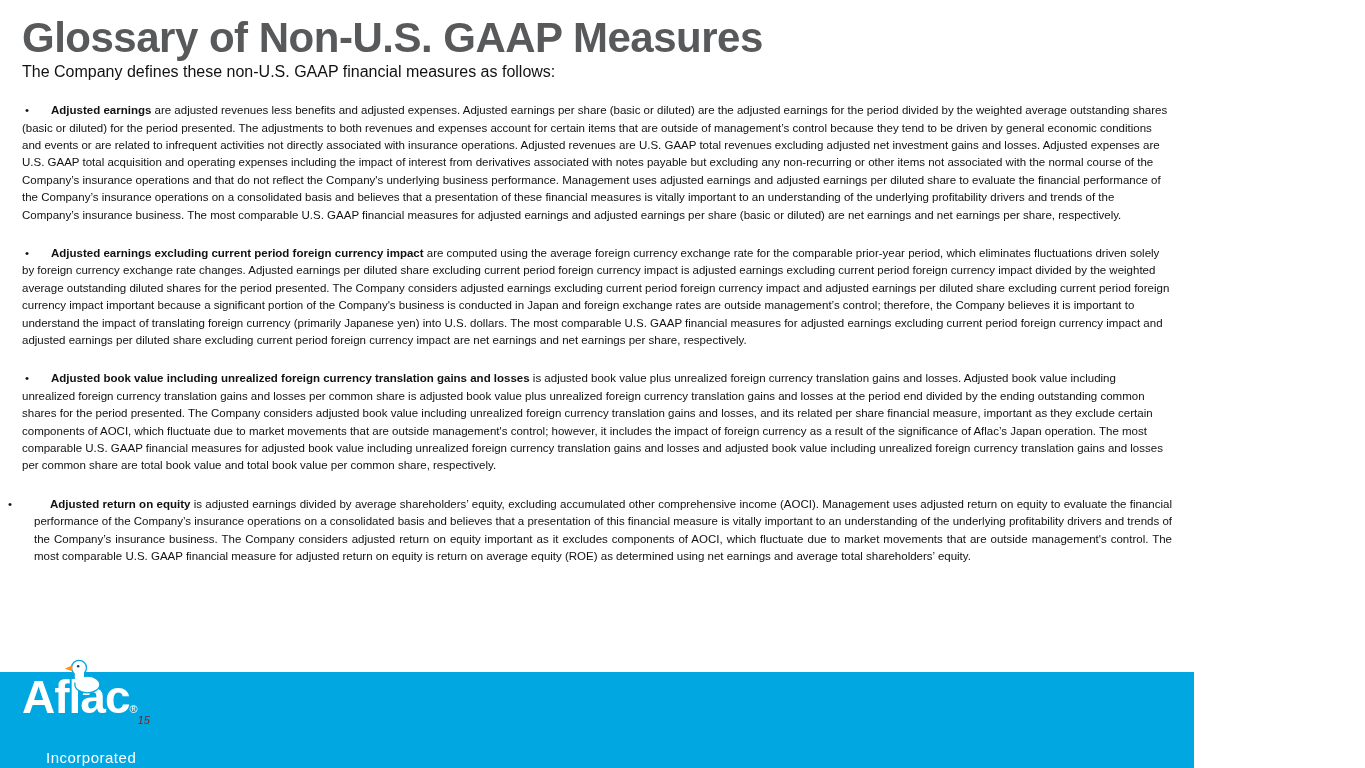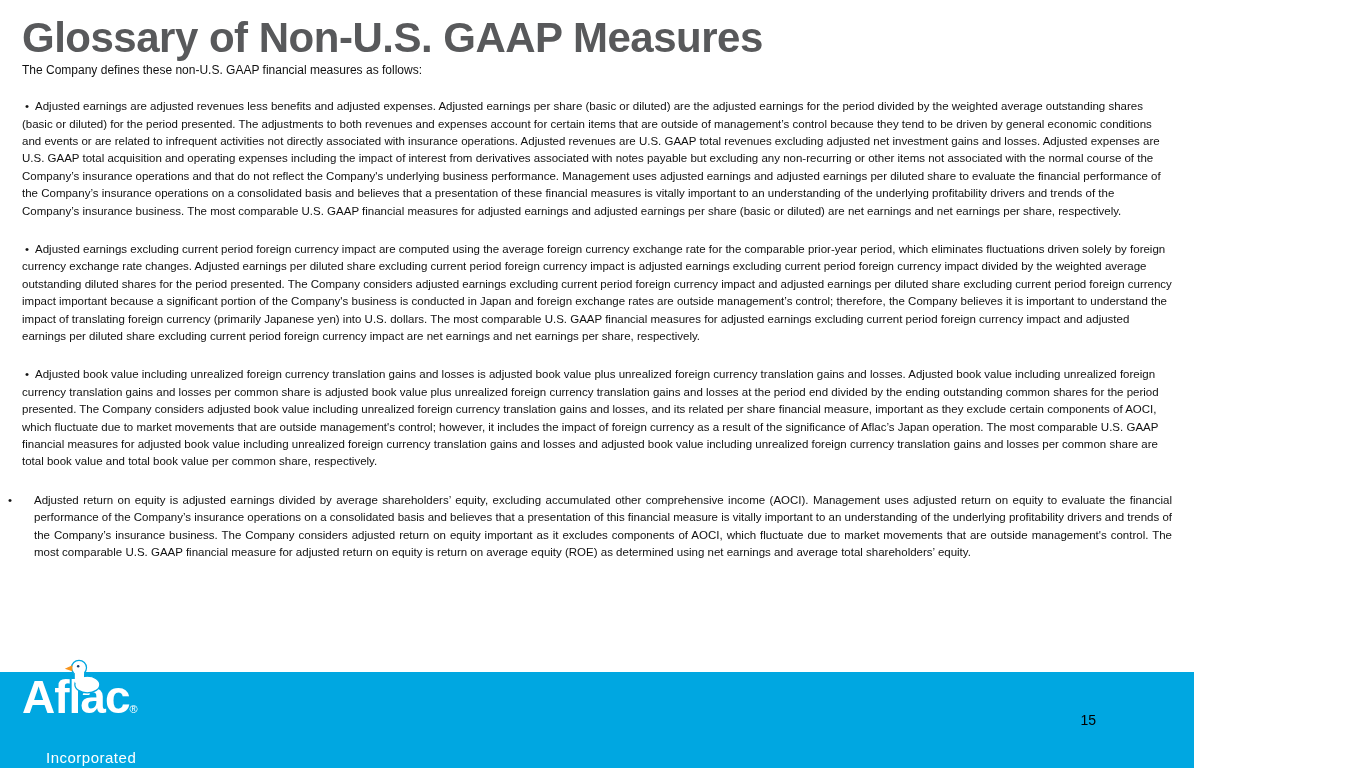--- a/index.html
+++ b/index.html
@@ -18,59 +18,58 @@
     padding:16px 22px 0 22px;
   }
   h1.title {
     font-size:42px;
     font-weight:bold;
     color:#58595b;
     letter-spacing:-0.5px;
     line-height:1.05;
   }
   .intro {
-    font-size:12px;
+    font-size:16px;
     color:#111111;
     margin-top:3px;
   }
   .para {
     font-size:11.5px;
     line-height:17.4px;
     color:#111111;
     margin-top:21px;
   }
   .para:first-of-type { margin-top:30px; }
   .marker {
     display:inline-block;
     padding:0 6px 0 3px;
     font-size:11.5px;
     color:#111111;
   }
-  .term { font-weight:normal; }
+  .term { font-weight:bold;margin-left:16px; }
   
   .para.hanging {
     display:flex;
     margin-left:-14px;
     text-align:justify;
   }
   .para.hanging .marker {
     flex:0 0 26px;
     padding:0;
     text-align:left;
   }
   .para.hanging .body { flex:1; }
 
   .footer {
     position:absolute;
     left:0; right:0; bottom:0;
     height:96px;
     background:#00a7e1;
     display:flex;
     align-items:center;
-    justify-content:space-between;
     padding:0 98px 0 22px;
   }
   .logo { color:#ffffff; }
   .logo-main {
     position:relative;
     display:inline-block;
     font-size:46px;
     font-weight:bold;
     letter-spacing:-1px;
     line-height:44px;
@@ -88,22 +87,23 @@
     letter-spacing:0;
   }
   .logo-sub {
     font-size:15px;
     color:#ffffff;
     letter-spacing:0.5px;
     margin-top:18px;
     padding-left:24px;
   }
   .page-num {
-    color:#000000;
-    font-size:14px;
+    color:#7f1d1d;
+    font-size:11px;
+    font-style:italic;
   }
 </style>
 </head>
 <body>
 
 <div class="slide">
 
   <div class="content">
     <h1 class="title">Glossary of Non-U.S. GAAP Measures</h1>
     <p class="intro">The Company defines these non-U.S. GAAP financial measures as follows:</p>

